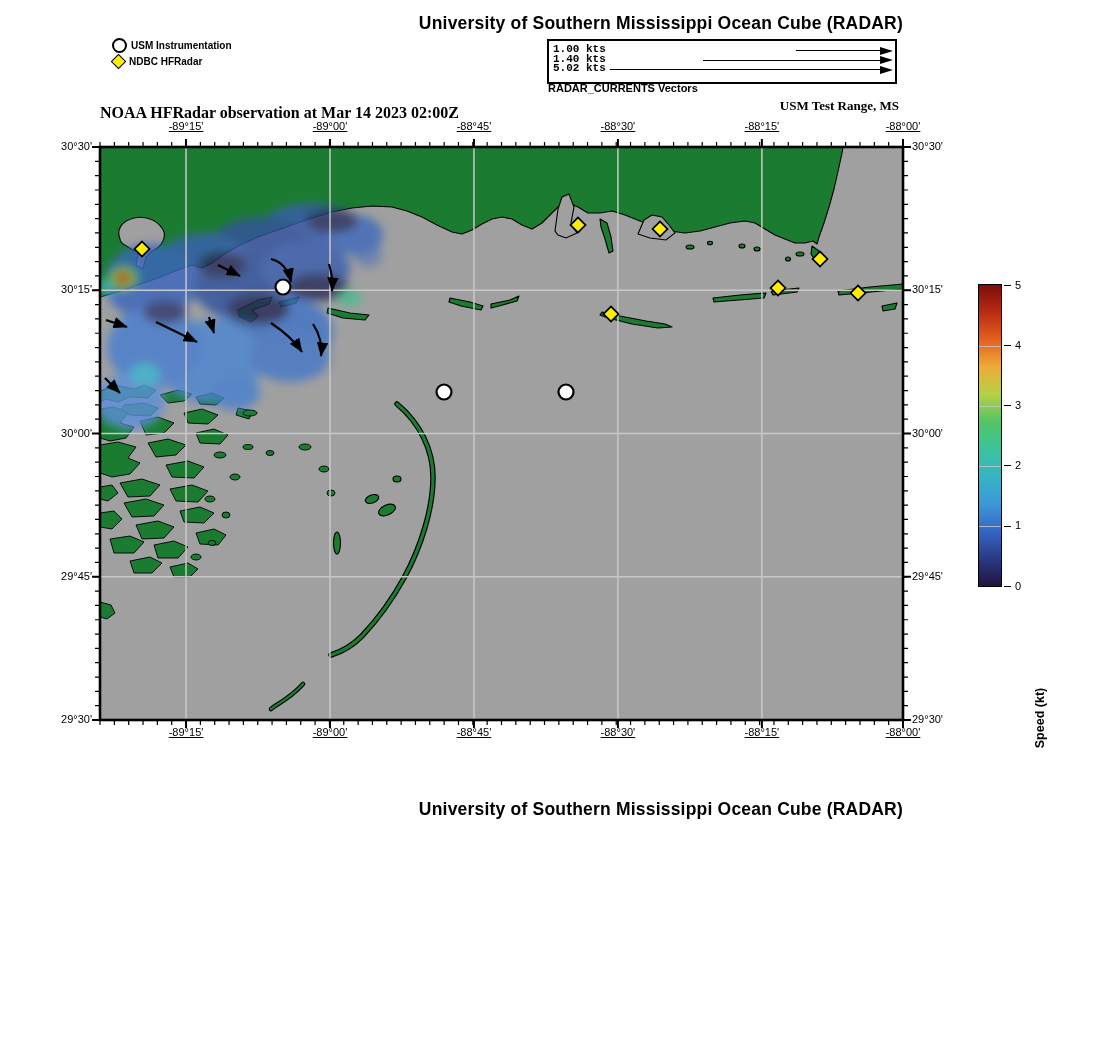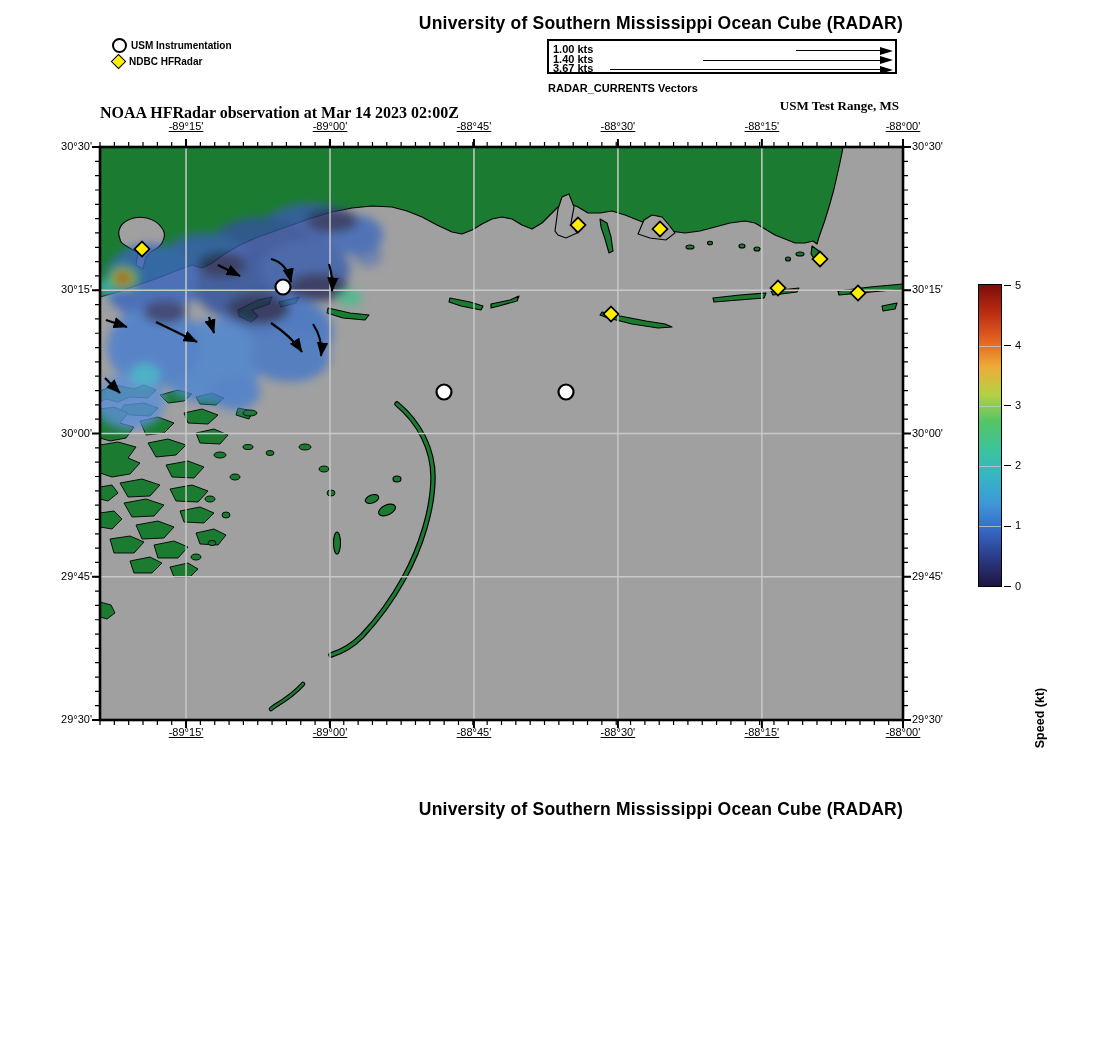--- a/index.html
+++ b/index.html
@@ -5,21 +5,21 @@
   html,body{margin:0;padding:0;background:#fff;}
   body{width:1100px;height:1050px;position:relative;overflow:hidden;
        font-family:"Liberation Sans","DejaVu Sans",sans-serif;color:#000;}
   .abs{position:absolute;}
   .title{left:100px;width:803px;text-align:right;font-weight:bold;font-size:17.5px;letter-spacing:0.2px;}
   .serif{font-family:"Liberation Serif","DejaVu Serif",serif;font-weight:bold;}
   #legend{left:112px;top:37px;}
   .legrow{display:flex;align-items:center;height:16px;font-weight:bold;font-size:10px;}
   .sym-circle{width:11px;height:11px;border:2px solid #000;border-radius:50%;background:#fff;margin-right:4px;flex:0 0 auto;}
   .sym-diamond{width:9px;height:9px;border:1.6px solid #000;background:#ffee00;transform:rotate(45deg);margin:0 5px 0 1px;flex:0 0 auto;}
-  #vscale{left:547px;top:39px;width:350px;height:35px;border:2.5px solid #000;box-sizing:border-box;background:#fff;}
+  #vscale{left:547px;top:39px;width:350px;height:45px;border:2.5px solid #000;box-sizing:border-box;background:#fff;font-family:Liberation Mono, monospace;}
   .vslabel{position:absolute;left:4px;font-size:11px;font-weight:bold;line-height:10px;}
   .vsline{position:absolute;right:13px;height:0;border-top:1.6px solid #000;}
   .vshead{position:absolute;right:2px;width:0;height:0;border-left:13px solid #000;
           border-top:4.5px solid transparent;border-bottom:4.5px solid transparent;}
   #vcaption{left:548px;top:82px;font-size:11px;font-weight:bold;}
   #obs-title{left:100px;width:803px;top:104px;font-size:16px;}
   #region-label{right:201px;top:98px;font-size:13px;text-align:center;}
   .xticklab{position:absolute;transform:translateX(-50%);font-size:11px;white-space:nowrap;text-decoration:underline;}
   .yticklab-l{position:absolute;left:18px;width:74px;text-align:right;font-size:11px;}
   .yticklab-r{position:absolute;left:912px;font-size:11px;white-space:nowrap;}
@@ -43,21 +43,21 @@
   </div>
   <div class="legrow">
     <span class="sym-diamond"></span>
     <span>NDBC HFRadar</span>
   </div>
 </div>
 
 <div class="abs" id="vscale">
   <span class="vslabel" style="top:3px">1.00 kts</span>
   <span class="vslabel" style="top:12.5px">1.40 kts</span>
-  <span class="vslabel" style="top:22px">3.67 kts</span>
+  <span class="vslabel" style="top:22px">5.02 kts</span>
   <div class="vsline" style="top: 9.2px; width: 86px;"></div>
   <div class="vsline" style="top: 18.7px; width: 179px;"></div>
   <div class="vsline" style="top: 28.2px; width: 272px;"></div>
   <div class="vshead" style="top:5.5px"></div>
   <div class="vshead" style="top:15px"></div>
   <div class="vshead" style="top:24.5px"></div>
 </div>
 <div class="abs" id="vcaption">RADAR_CURRENTS Vectors</div>
 
 <div class="abs serif" id="obs-title">NOAA HFRadar observation at Mar 14 2023 02:00Z</div>

